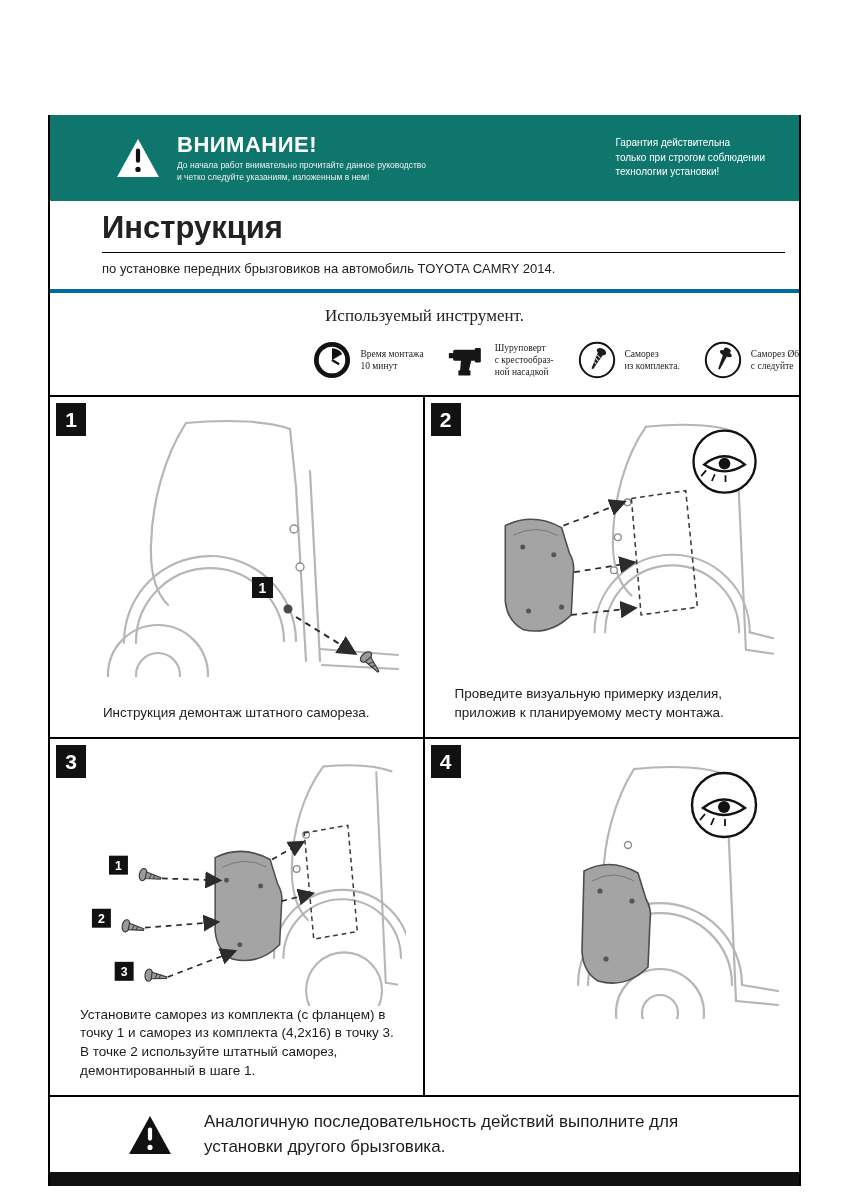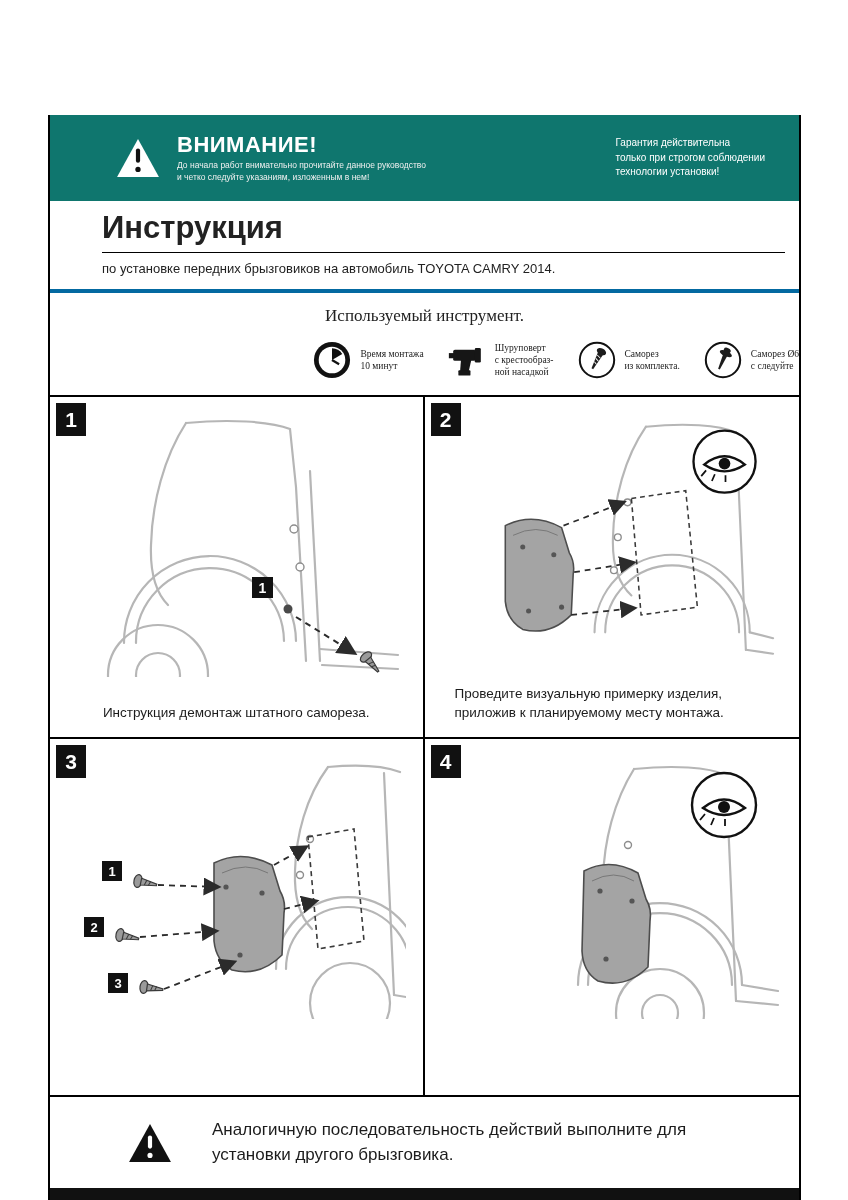--- a/index.html
+++ b/index.html
@@ -45,21 +45,21 @@
   .cap { margin-top:auto; font-size:13.5px; line-height:1.4; color:#1c1c1c; }
   .cap-center { text-align:center; }
   .cap-left { text-align:left; margin-left:14px; }
   .w-2 { max-width:352px;margin-top:16px; }
   .w-3 { max-width:322px; }
   .w-4 { max-width:352px; }
 
   
   .foot { border-top:2px solid #000; min-height:56px; display:flex; align-items:center;
           gap:28px; padding:9px 30px 9px 78px; }
-  .foot .cap { margin:12px; font-size:17px; line-height:1.45; max-width:520px; }
+  .foot .cap { margin:4px; font-size:17px; line-height:1.45; max-width:520px; }
   .bottom-bar { height:14px; background:#111; }
 
   svg text { font-family:"Liberation Sans", sans-serif; }
 </style>
 </head>
 <body>
 
 <div class="doc">
 
   <header class="hdr">
@@ -310,20 +310,21 @@
         </g>
         <rect x="42" y="214" width="20" height="20" fill="#111"></rect>
         <text x="52" y="229" text-anchor="middle" font-size="13" font-weight="bold" fill="#fff">3</text>
         <g transform="translate(78,228) rotate(-82)">
           <ellipse cx="0" cy="0" rx="6.5" ry="4" fill="#9a9a9a" stroke="#3a3a3a" stroke-width="1.2"></ellipse>
           <path d="M-3.5 3 L3.5 3 L0.8 19 L-0.8 19 Z" fill="#9a9a9a" stroke="#3a3a3a" stroke-width="1.2"></path>
           <line x1="-2.6" y1="7" x2="2.6" y2="8.5" stroke="#3a3a3a" stroke-width="1"></line>
           <line x1="-2.2" y1="11" x2="2.2" y2="12.5" stroke="#3a3a3a" stroke-width="1"></line>
         </g>
       </svg>
+      <p class="cap cap-left w-3">Установите саморез из комплекта (с фланцем) в точку 1 и саморез из комплекта (4,2x16) в точку 3. В точке 2 используйте штатный саморез, демонтированный в шаге 1.</p>
     </div>
 
     <div class="cell c4">
       <div class="badge">4</div>
       <svg class="illus" viewBox="0 0 340 260">
         <g fill="none" stroke="#b6b6b6" stroke-width="2.2" stroke-linecap="round">
           <path d="M192 10 C 172 42 162 82 161 120 C 160 148 166 168 178 180"></path>
           <path d="M192 10 C 232 6 266 8 284 16"></path>
           <path d="M284 16 L 294 242"></path>
           <path d="M136 226 A 82 82 0 0 1 300 226"></path>

